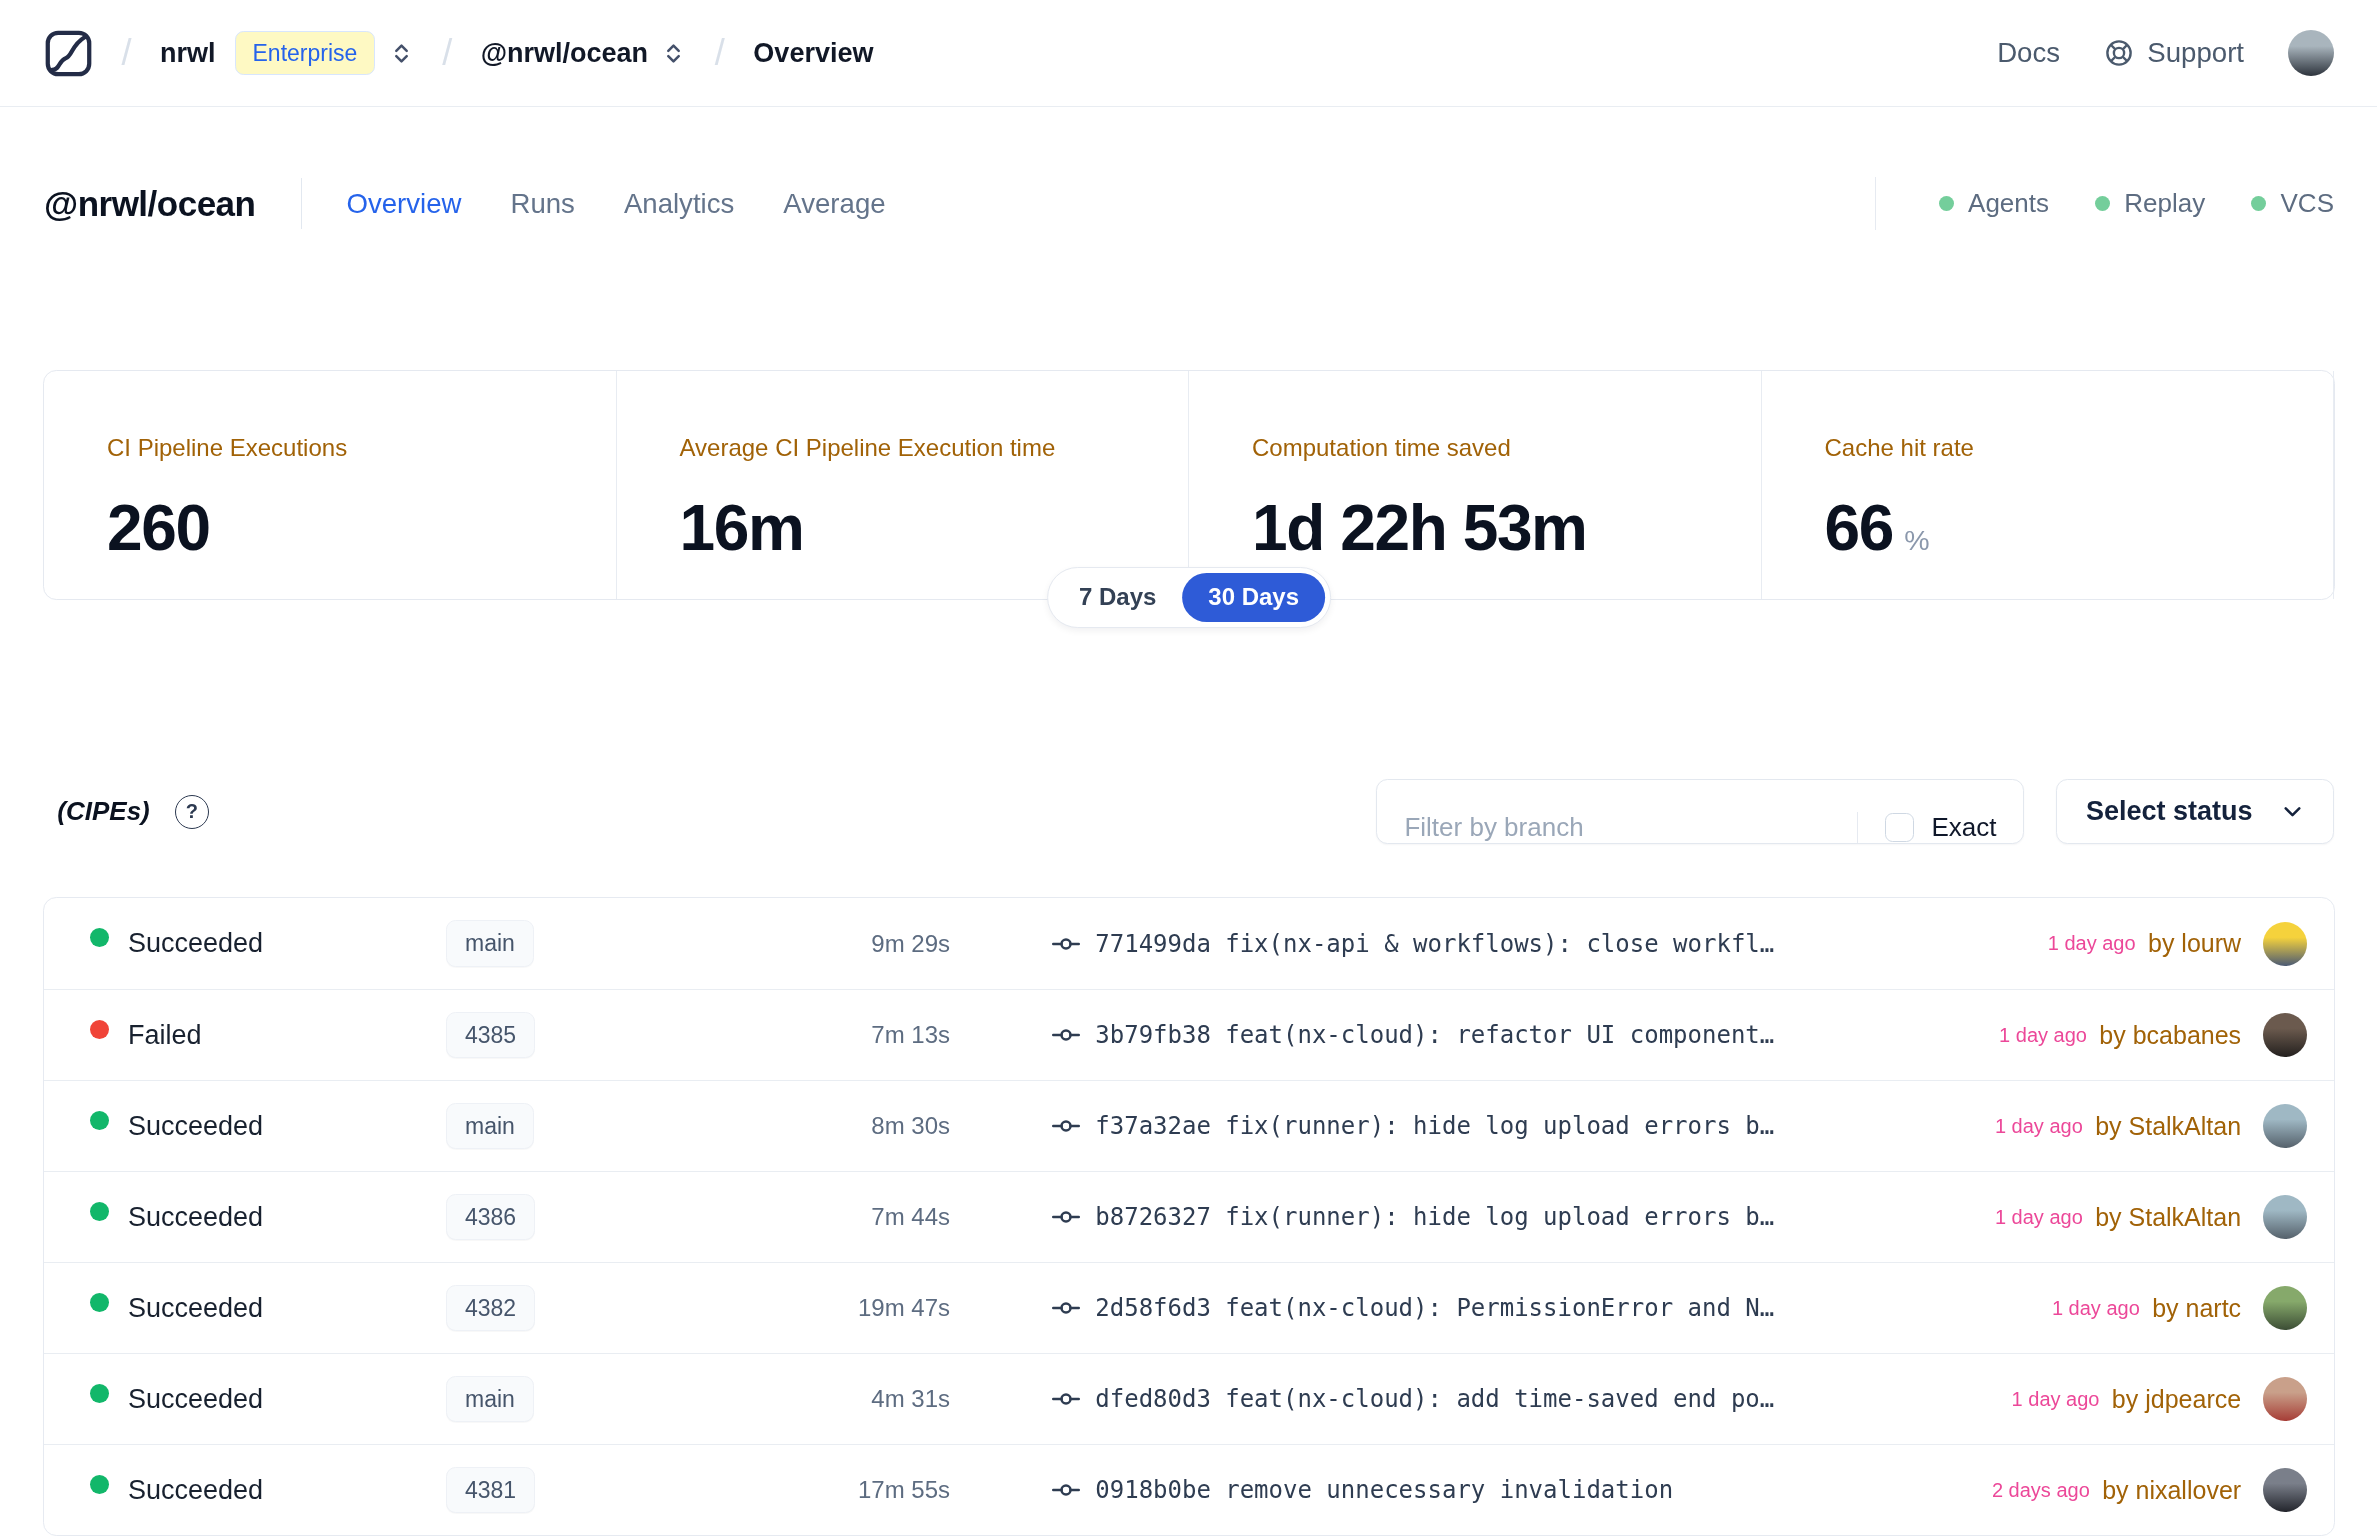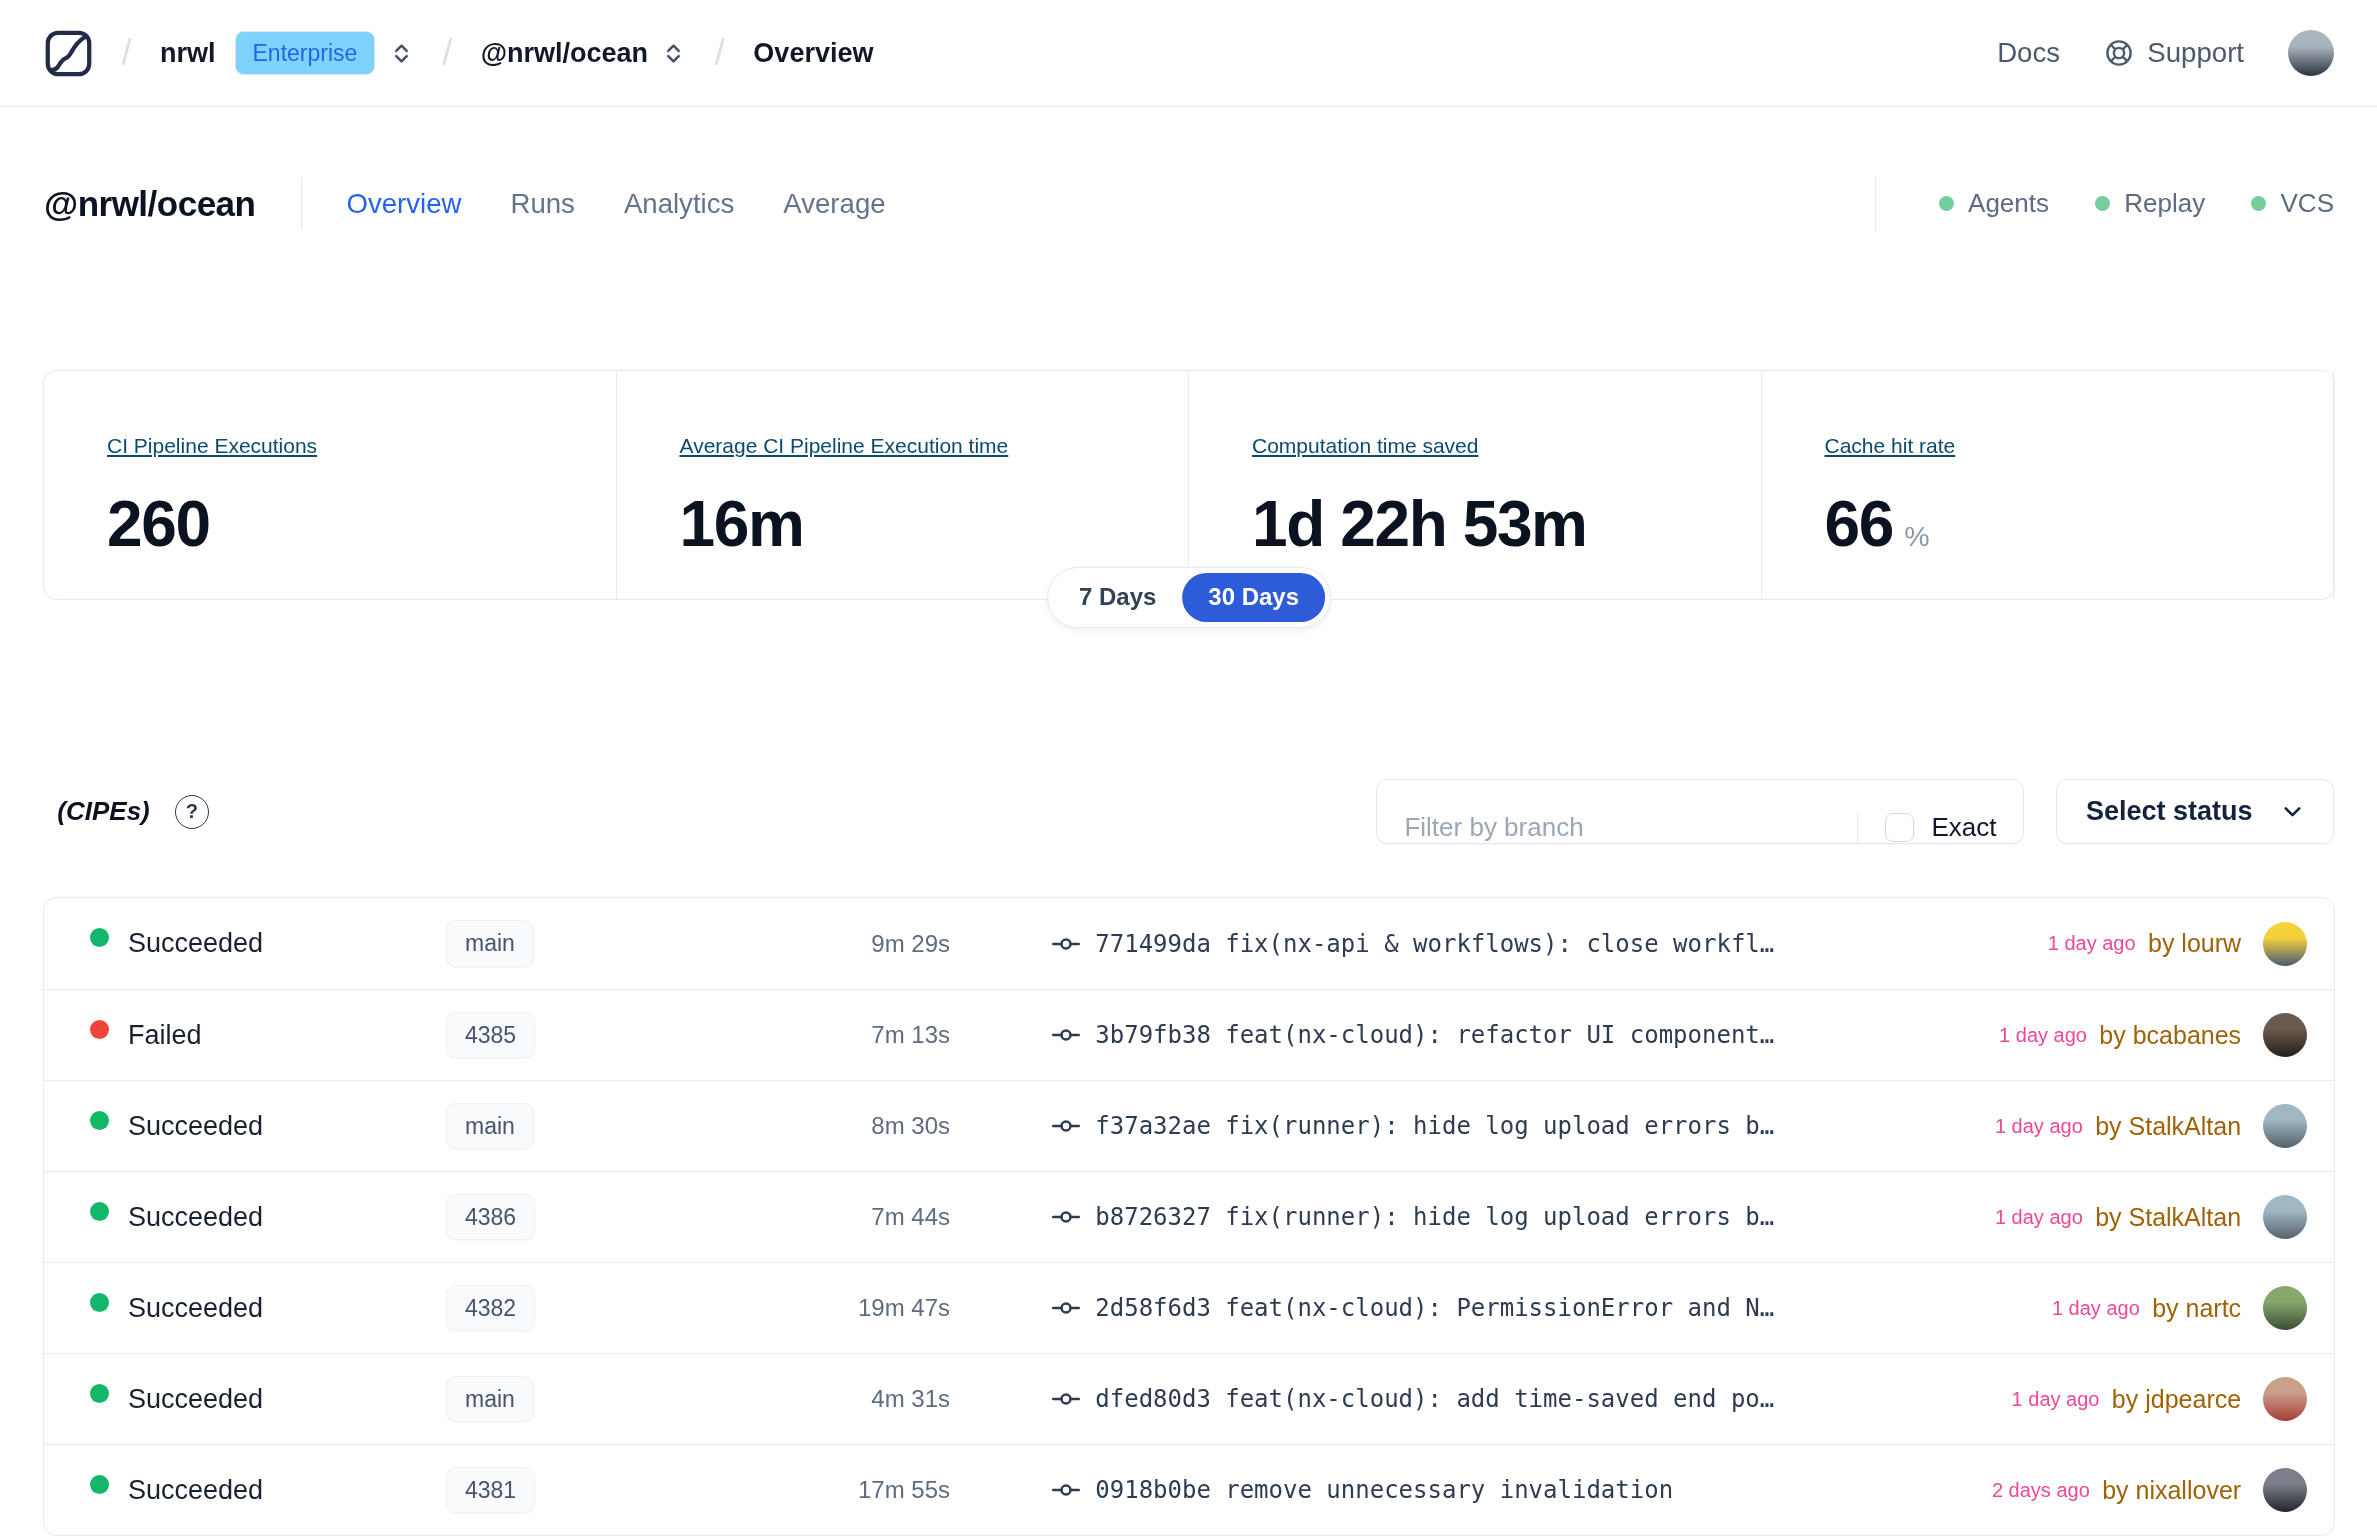--- a/index.html
+++ b/index.html
@@ -23,21 +23,21 @@
     background: #fff;
   }
   .topnav-left { display: flex; align-items: center; }
   .logo-btn { width: 49px; height: 49px; }
   .crumb-sep { color: #d9e0e9; font-size: 36px; font-weight: 300; margin: 0 28.5px; user-select: none; }
   .crumb-text { font-size: 27px; font-weight: 600; color: #111827; }
   .ent-badge {
     margin-left: 19px;
     font-size: 23px; font-weight: 500;
     color: var(--enterprise-blue, #2563eb);
-    background: #7dd3fc;
+    background: #fef9c3;
     border: 1px solid #d8e6fd;
     border-radius: 8.6px;
     padding: 7.6px 17px;
   }
   .unfold { width: 25px; height: 25px; margin-left: 13.3px; color: #44506a; }
   .topnav-right { display: flex; align-items: center; gap: 44px; }
   .nav-link { display: flex; align-items: center; gap: 13.3px; font-size: 27.6px; font-weight: 500; color: #4b5a6d; }
   .lifebuoy { width: 30px; height: 30px; color: #4b5a6d; }
   .avatar { border-radius: 50%; display: inline-block; }
   .nav-avatar { width: 46px; height: 46px; }
@@ -53,21 +53,21 @@
   .ws-right { display: flex; align-items: center; }
   .ws-right-div { width: 1px; height: 53px; background: #e6eaf1; margin-right: 63px; }
   .integrations { display: flex; align-items: center; gap: 46px; }
   .integration { display: flex; align-items: center; gap: 14.3px; font-size: 26px; color: #5d6c81; }
   .int-dot { width: 15px; height: 15px; border-radius: 50%; background: var(--integration-green, #74ce9b); }
 
   
   .stats { position: relative; margin: 140px 43px 0; border: 1px solid #e5e9f0; border-radius: 13.3px; height: 230px; display: grid; grid-template-columns: 1fr 1fr 1fr 1fr; background: #fff; }
   .card { padding: 63px 28.5px 0 63px; }
   .card:not(:last-child) { border-right: 1px solid #e8ecf2; }
-  .card-label { font-size: 21px; color: #0c4a6e; font-weight: 400; text-decoration: underline; }
+  .card-label { font-size: 24px; color: #a16207; font-weight: 400; }
   .card-value-row { display: flex; align-items: baseline; margin-top: 28.5px; }
   .card-value { font-size: 64px; font-weight: 800; color: #0b1220; letter-spacing: -1.4px; }
   .card-unit { font-size: 28.5px; color: #8b98ac; margin-left: 11.4px; font-weight: 500; }
   .range-toggle {
     position: absolute; left: 50%; bottom: -28.5px; transform: translateX(-50%);
     background: #fff; border: 1px solid #e5e9f0; border-radius: 950px;
     padding: 4.8px; display: flex; align-items: center;
     box-shadow: 0 2.9px 7.6px rgba(15,23,42,0.06);
   }
   .range-opt { font-size: 24px; font-weight: 700; color: #334155; padding: 10.5px 26px; border-radius: 950px; white-space: nowrap; }

